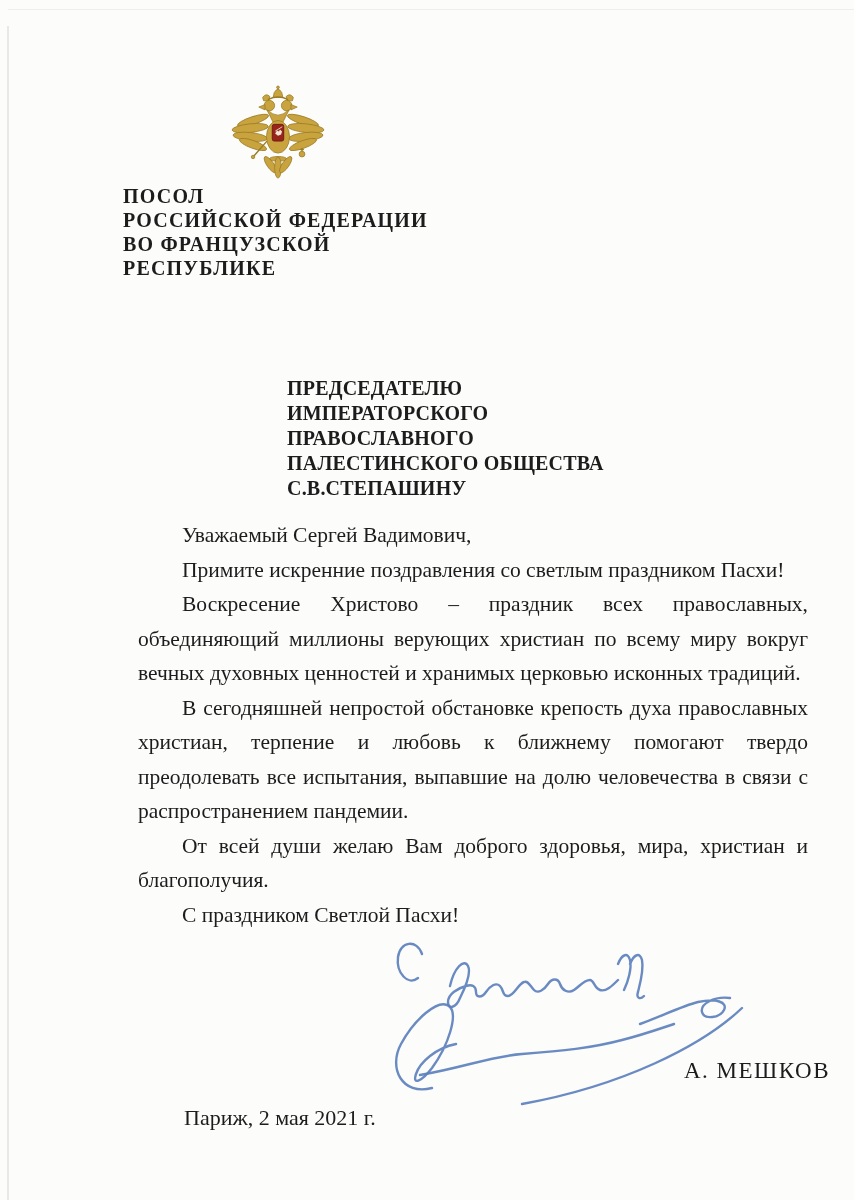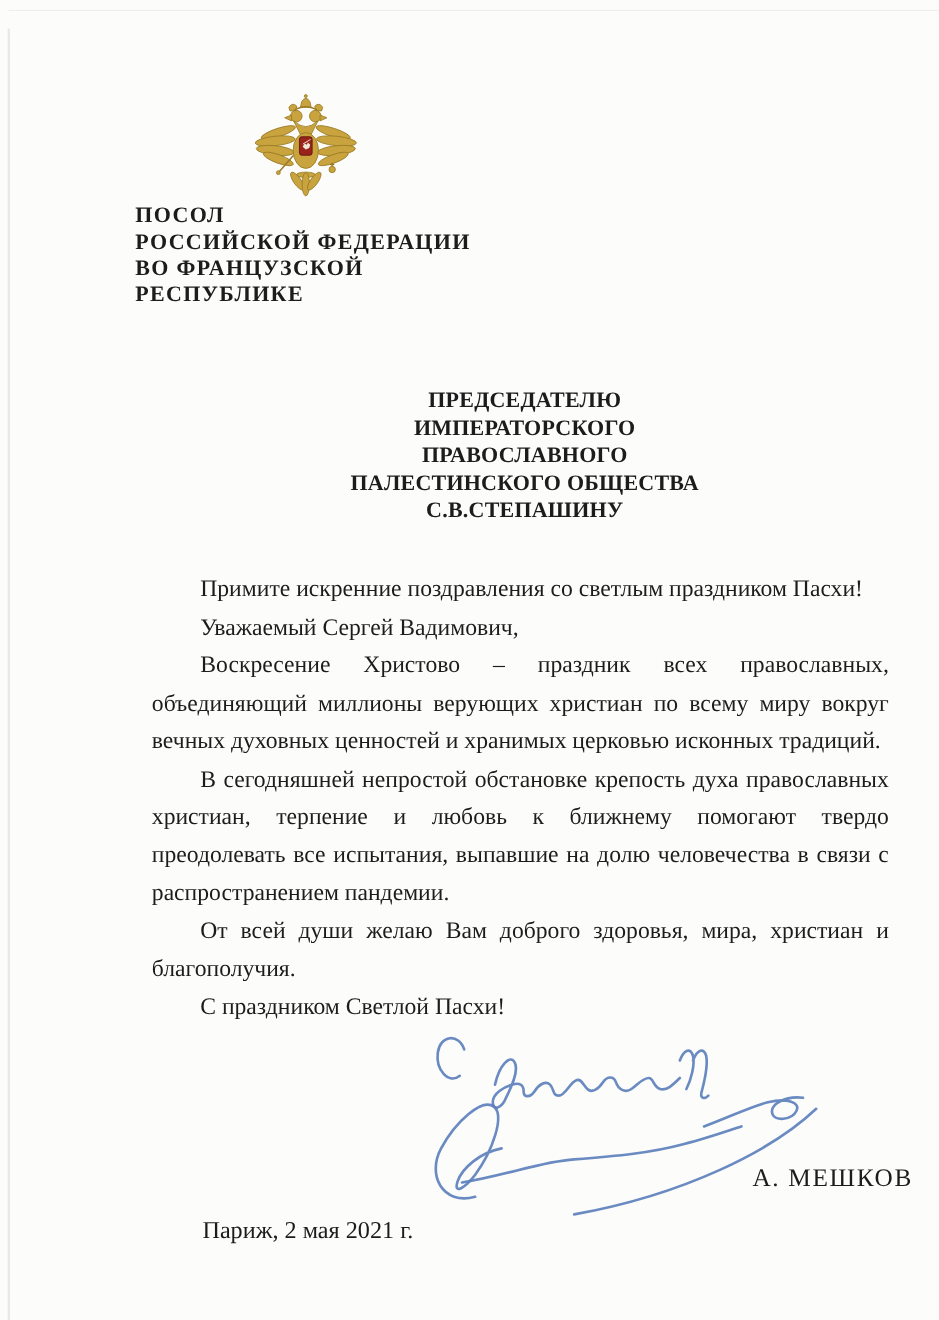--- a/index.html
+++ b/index.html
@@ -25,22 +25,22 @@
   .gold{fill:var(--emblem-gold);stroke:var(--emblem-gold-dark);stroke-width:.8;}
   .gold-line{fill:none;stroke:var(--emblem-gold-dark);stroke-width:1.4;stroke-linecap:round;}
   .red-shield{fill:var(--emblem-red);stroke:#5f120c;stroke-width:.8;}
   .rider{fill:#efe7d6;stroke:none;}
   .letterhead{
     position:absolute;left:123px;top:184px;width:332px;
     text-align:left;font-weight:bold;font-size:20px;line-height:24px;
     letter-spacing:1.2px;
   }
   .addressee{
-    position:absolute;left:287px;top:352px;width:380px;
-    text-align:center;font-weight:bold;font-size:20px;line-height:25px;
+    position:absolute;left:287px;top:376px;width:380px;
+    font-weight:bold;font-size:20px;line-height:25px;
     letter-spacing:.2px;
   }
   .body-text{
     position:absolute;left:138px;top:518px;width:670px;
     font-size:21.5px;line-height:34.5px;text-align:justify;
   }
   .body-text p{margin:0;text-indent:44px;}
   .signature-block{position:absolute;left:372px;top:928px;width:400px;height:185px;}
   .signature-block svg{width:100%;height:100%;}
   .sig{fill:none;stroke:var(--signature-ink);stroke-width:2.4;stroke-linecap:round;stroke-linejoin:round;opacity:.92;}
@@ -113,22 +113,22 @@
   </div>
 
   <div class="addressee">
     <div>ПРЕДСЕДАТЕЛЮ</div>
     <div>ИМПЕРАТОРСКОГО ПРАВОСЛАВНОГО</div>
     <div>ПАЛЕСТИНСКОГО ОБЩЕСТВА</div>
     <div>С.В.СТЕПАШИНУ</div>
   </div>
 
   <div class="body-text">
+    <p>Уважаемый Сергей Вадимович,</p>
     <p>Примите искренние поздравления со светлым праздником Пасхи!</p>
-    <p>Уважаемый Сергей Вадимович,</p>
     <p>Воскресение Христово – праздник всех православных, объединяющий миллионы верующих христиан по всему миру вокруг вечных духовных ценностей и хранимых церковью исконных традиций.</p>
     <p>В сегодняшней непростой обстановке крепость духа православных христиан, терпение и любовь к ближнему помогают твердо преодолевать все испытания, выпавшие на долю человечества в связи с распространением пандемии.</p>
     <p>От всей души желаю Вам доброго здоровья, мира, христиан и благополучия.</p>
     <p>С праздником Светлой Пасхи!</p>
   </div>
 
   <div class="signature-block" role="img" aria-label="С уважением">
     <svg viewBox="0 0 400 185" aria-hidden="true">
 
       <path class="sig" d="M50,26 C45,11 28,13 26,29 C24,45 36,58 46,50"></path>

